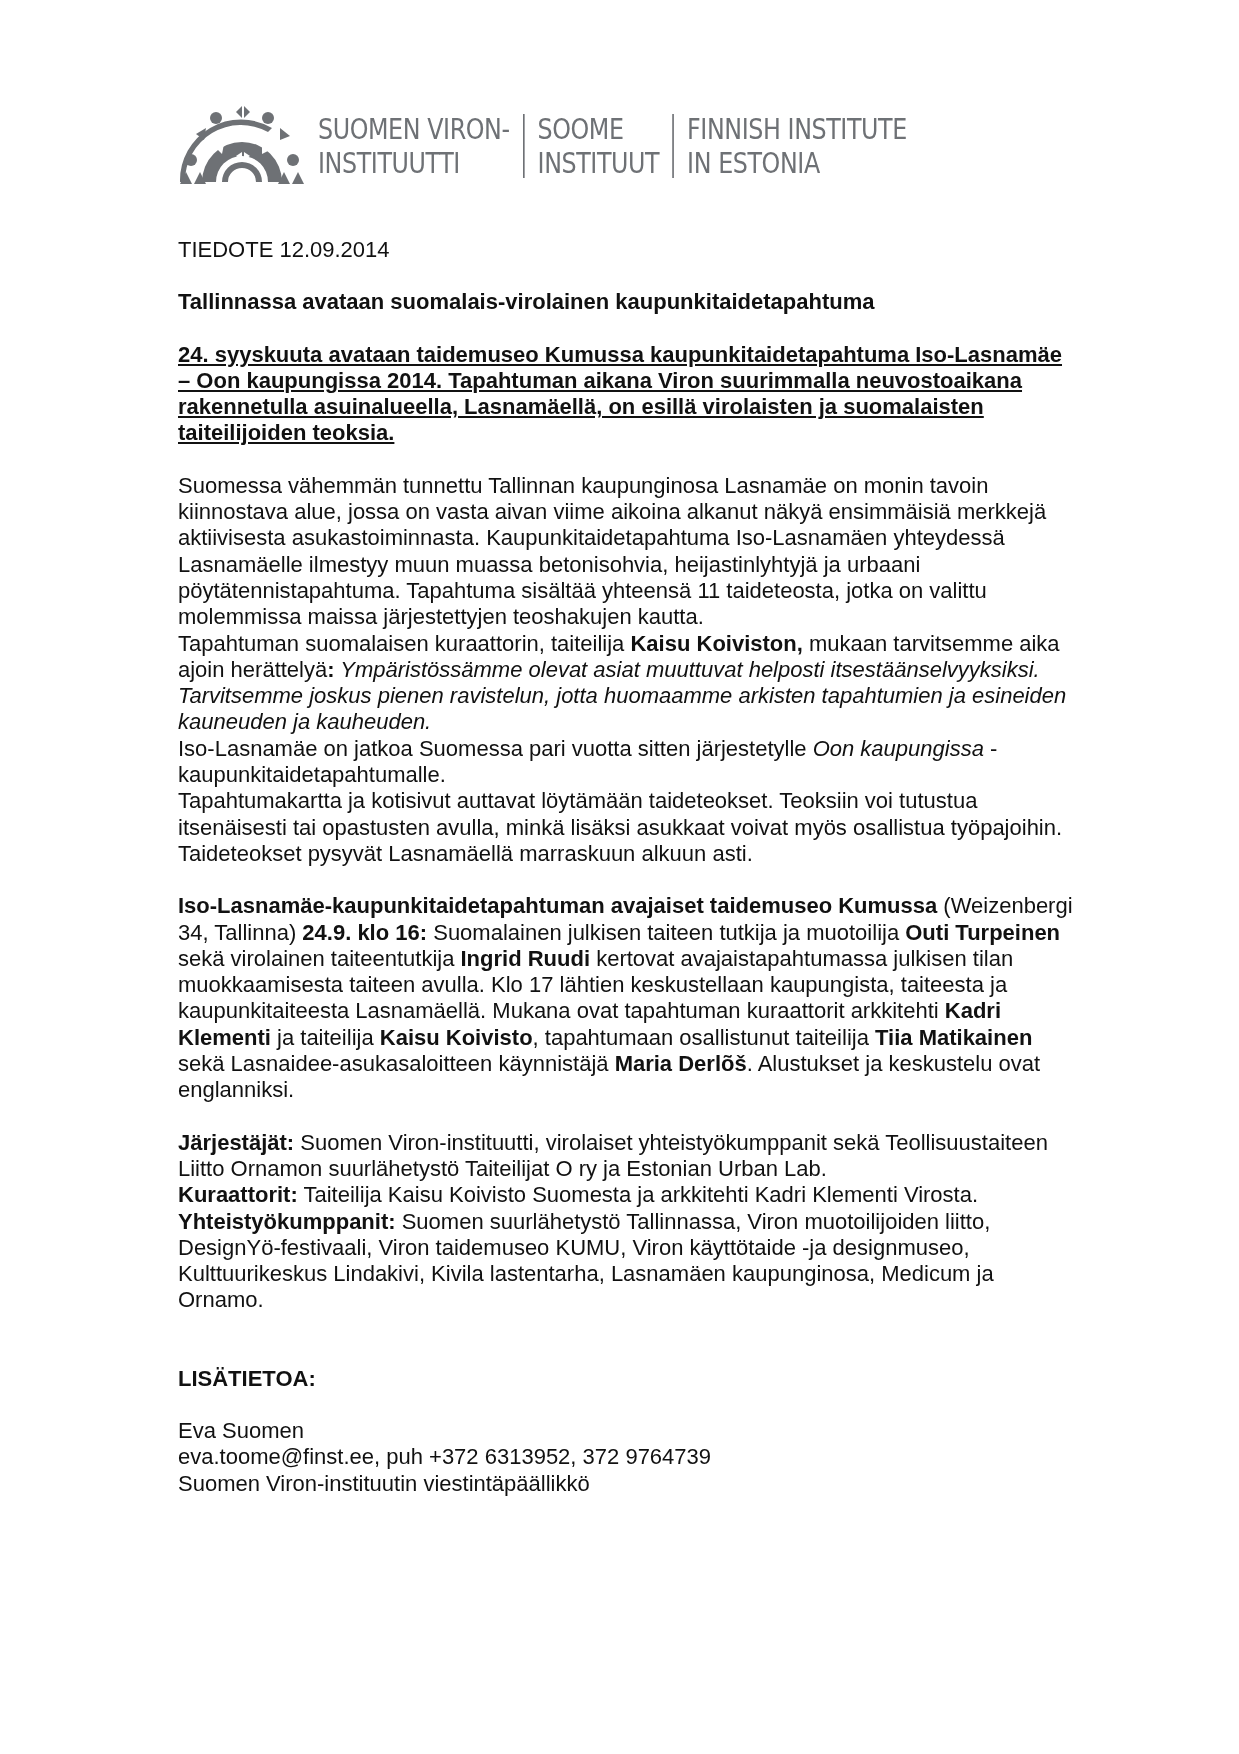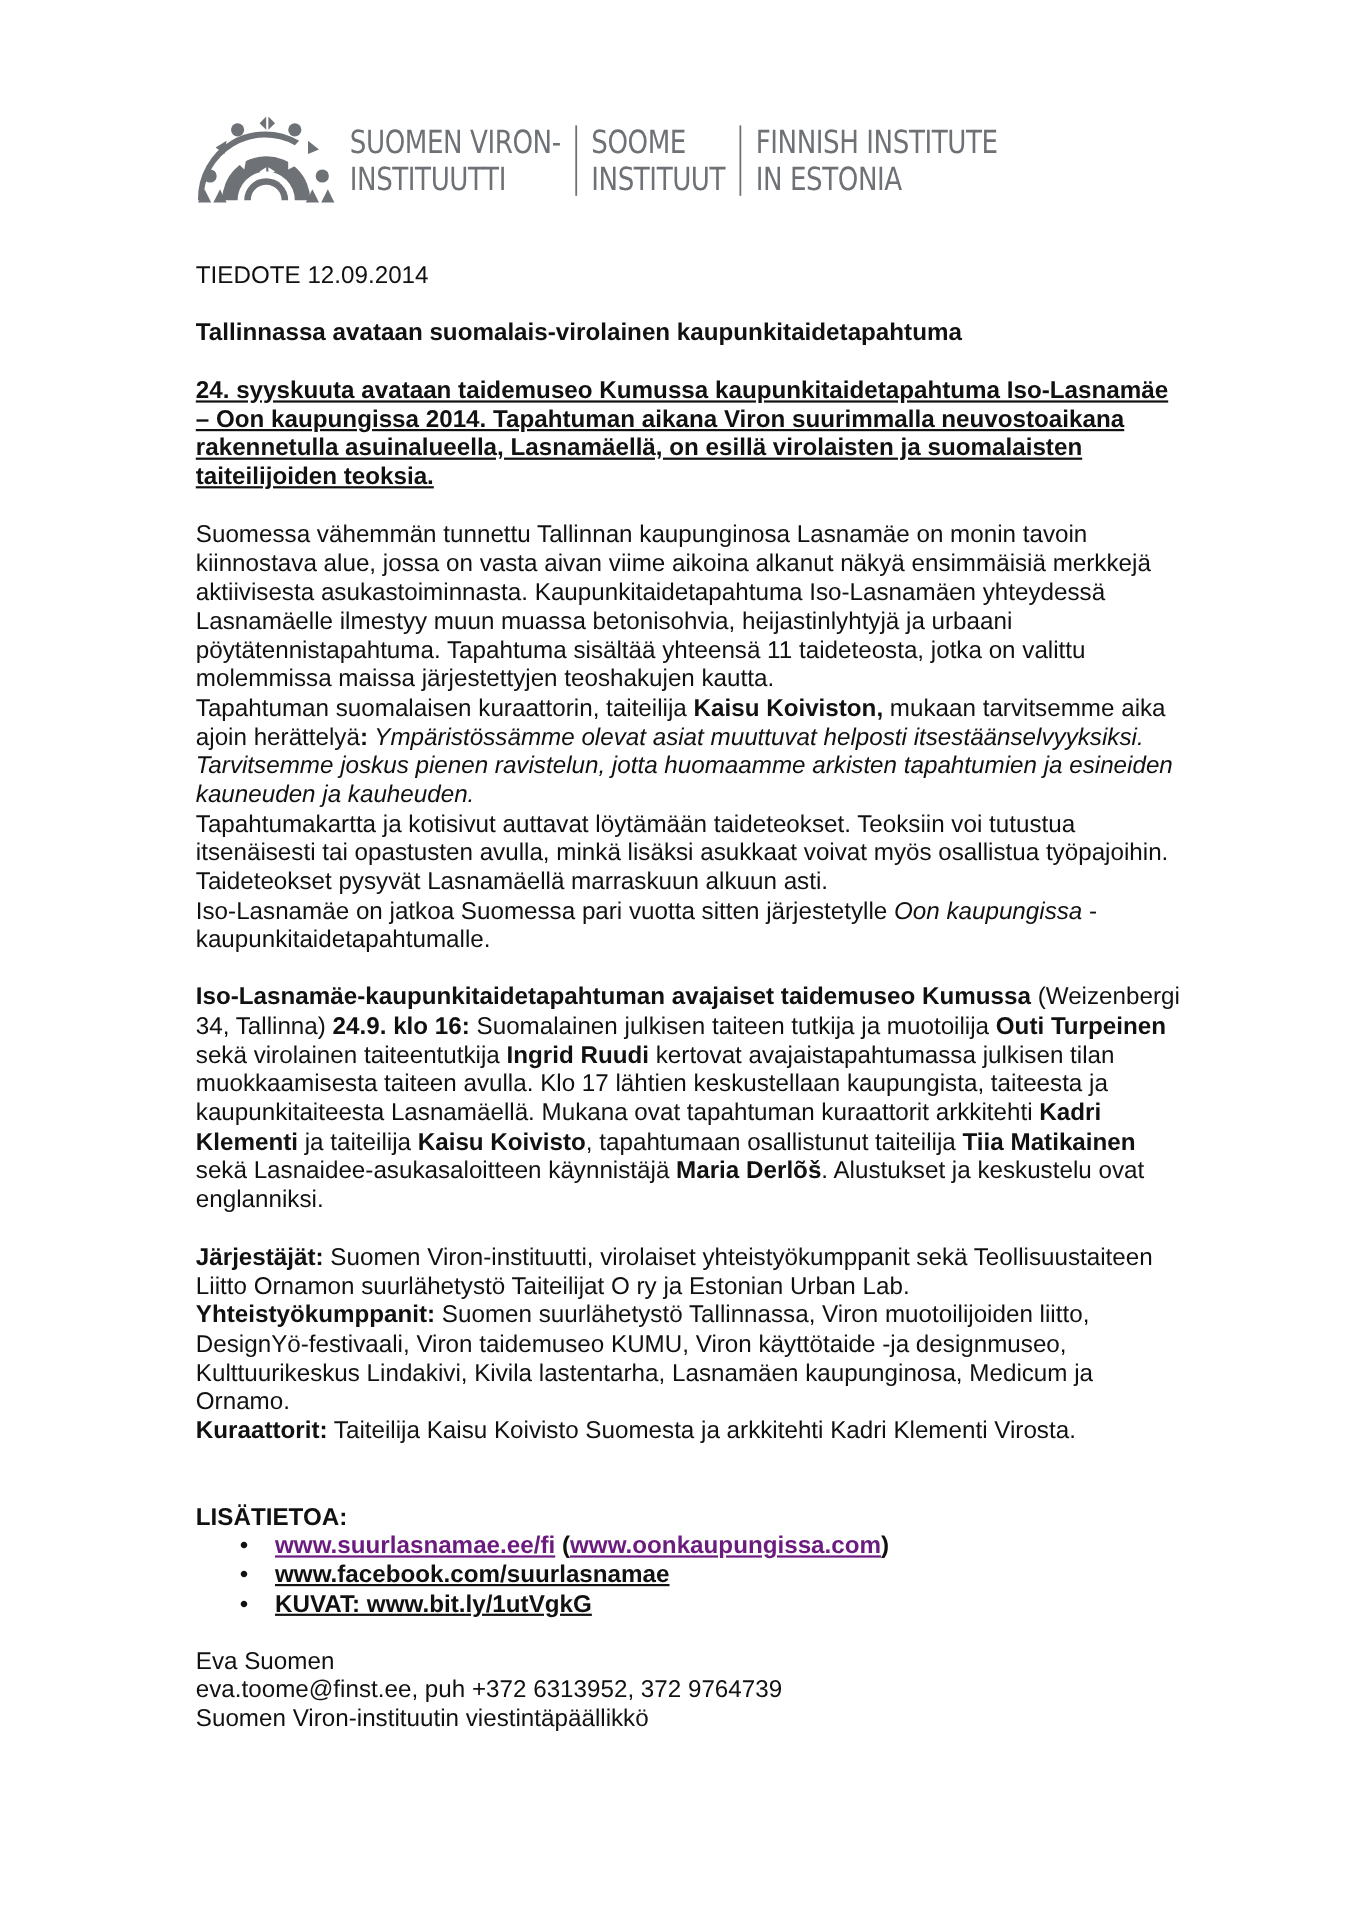--- a/index.html
+++ b/index.html
@@ -76,37 +76,32 @@
 <div class="page">
   <p>TIEDOTE 12.09.2014</p>
   <div class="gap-lg"></div>
   <p class="b">Tallinnassa avataan suomalais-virolainen kaupunkitaidetapahtuma</p>
   <div class="gap-lg"></div>
   <p class="lead">24. syyskuuta avataan taidemuseo Kumussa kaupunkitaidetapahtuma Iso-Lasnamäe – Oon kaupungissa 2014. Tapahtuman aikana Viron suurimmalla neuvostoaikana rakennetulla asuinalueella, Lasnamäellä, on esillä virolaisten ja suomalaisten taiteilijoiden teoksia.</p>
   <div class="gap-lg"></div>
 
   <p>Suomessa vähemmän tunnettu Tallinnan kaupunginosa Lasnamäe on monin tavoin kiinnostava alue, jossa on vasta aivan viime aikoina alkanut näkyä ensimmäisiä merkkejä aktiivisesta asukastoiminnasta. Kaupunkitaidetapahtuma Iso-Lasnamäen yhteydessä Lasnamäelle ilmestyy muun muassa betonisohvia, heijastinlyhtyjä ja urbaani pöytätennistapahtuma. Tapahtuma sisältää yhteensä 11 taideteosta, jotka on valittu molemmissa maissa järjestettyjen teoshakujen kautta.</p>
   <p><span>Tapahtuman suomalaisen kuraattorin, taiteilija </span><span class="b">Kaisu Koiviston,</span><span> mukaan tarvitsemme aika ajoin herättelyä</span><span class="b">:</span><span class="i"> Ympäristössämme olevat asiat muuttuvat helposti itsestäänselvyyksiksi. Tarvitsemme joskus pienen ravistelun, jotta huomaamme arkisten tapahtumien ja esineiden kauneuden ja kauheuden.</span></p>
+  <p><span>Iso-Lasnamäe on jatkoa Suomessa pari vuotta sitten järjestetylle </span><span class="i">Oon kaupungissa</span><span> -kaupunkitaidetapahtumalle.</span></p>
   <p>Tapahtumakartta ja kotisivut auttavat löytämään taideteokset. Teoksiin voi tutustua itsenäisesti tai opastusten avulla, minkä lisäksi asukkaat voivat myös osallistua työpajoihin. Taideteokset pysyvät Lasnamäellä marraskuun alkuun asti.</p>
-  <p><span>Iso-Lasnamäe on jatkoa Suomessa pari vuotta sitten järjestetylle </span><span class="i">Oon kaupungissa</span><span> -kaupunkitaidetapahtumalle.</span></p>
   <div class="gap-lg"></div>
 
   <p><span class="b">Iso-Lasnamäe-kaupunkitaidetapahtuman avajaiset taidemuseo Kumussa</span><span> (Weizenbergi 34, Tallinna) </span><span class="b">24.9. klo 16:</span><span> Suomalainen julkisen taiteen tutkija ja muotoilija </span><span class="b">Outi Turpeinen</span><span> sekä virolainen taiteentutkija </span><span class="b">Ingrid Ruudi</span><span> kertovat avajaistapahtumassa julkisen tilan muokkaamisesta taiteen avulla. Klo 17 lähtien keskustellaan kaupungista, taiteesta ja kaupunkitaiteesta Lasnamäellä. Mukana ovat tapahtuman kuraattorit arkkitehti </span><span class="b">Kadri Klementi</span><span> ja taiteilija </span><span class="b">Kaisu Koivisto</span><span>, tapahtumaan osallistunut taiteilija </span><span class="b">Tiia Matikainen</span><span> sekä Lasnaidee-asukasaloitteen käynnistäjä </span><span class="b">Maria Derlõš</span><span>. Alustukset ja keskustelu ovat englanniksi.</span></p>
   <div class="gap-lg"></div>
 
   <p><span class="b">Järjestäjät:</span><span> Suomen Viron-instituutti, virolaiset yhteistyökumppanit sekä Teollisuustaiteen Liitto Ornamon suurlähetystö Taiteilijat O ry ja Estonian Urban Lab.</span></p>
+  <p><span class="b">Kuraattorit:</span><span> Taiteilija Kaisu Koivisto Suomesta ja arkkitehti Kadri Klementi Virosta.</span></p>
   <p><span class="b">Yhteistyökumppanit:</span><span> Suomen suurlähetystö Tallinnassa, Viron muotoilijoiden liitto, DesignYö-festivaali, Viron taidemuseo KUMU, Viron käyttötaide -ja designmuseo, Kulttuurikeskus Lindakivi, Kivila lastentarha, Lasnamäen kaupunginosa, Medicum ja Ornamo.</span></p>
-  <p><span class="b">Kuraattorit:</span><span> Taiteilija Kaisu Koivisto Suomesta ja arkkitehti Kadri Klementi Virosta.</span></p>
   <div class="gap-lg"></div>
   <div class="gap-lg"></div>
 
   <p class="b">LISÄTIETOA:</p>
-  <ul class="links">
-    <li><a class="lnk purple">www.suurlasnamae.ee/fi</a><span> (</span><a class="lnk purple">www.oonkaupungissa.com</a><span>)</span></li>
-    <li><a class="lnk">www.facebook.com/suurlasnamae</a></li>
-    <li><a class="lnk">KUVAT: www.bit.ly/1utVgkG</a></li>
-  </ul>
   <div class="gap-lg"></div>
 
   <p>Eva Suomen</p>
   <p>eva.toome@finst.ee, puh +372 6313952, 372 9764739</p>
   <p>Suomen Viron-instituutin viestintäpäällikkö</p>
 </div>
 
 </body></html>

